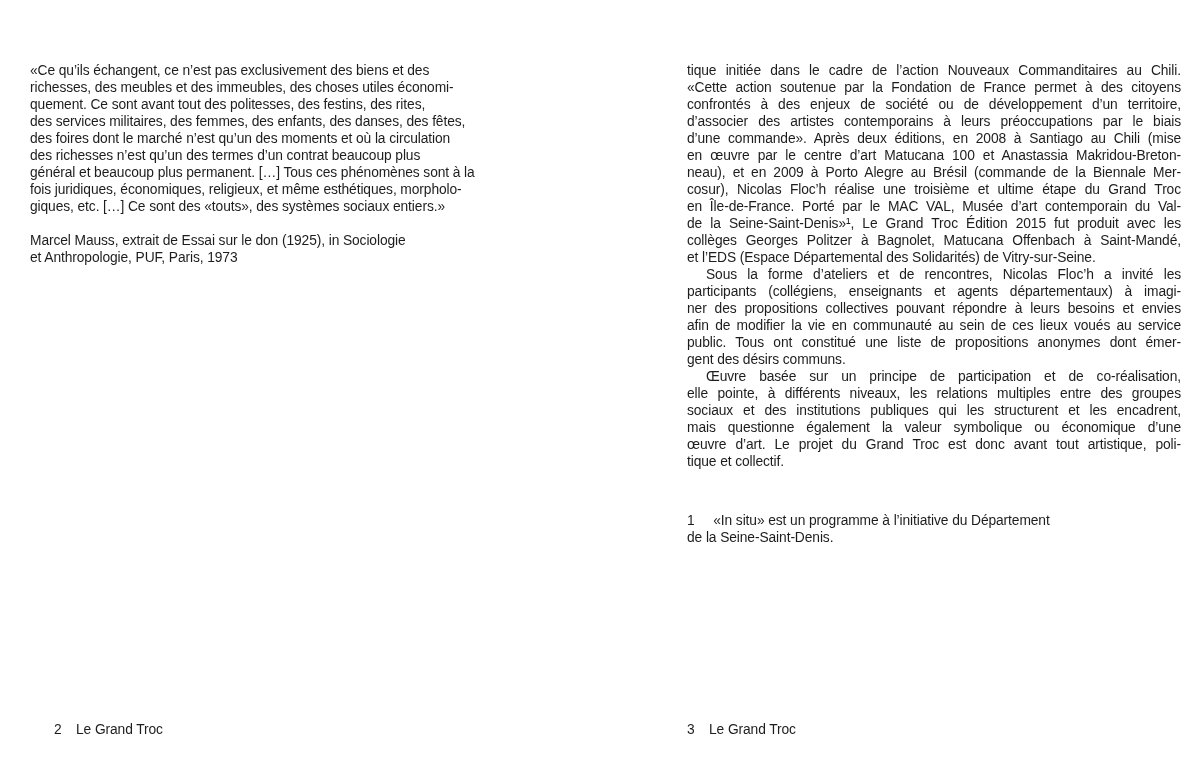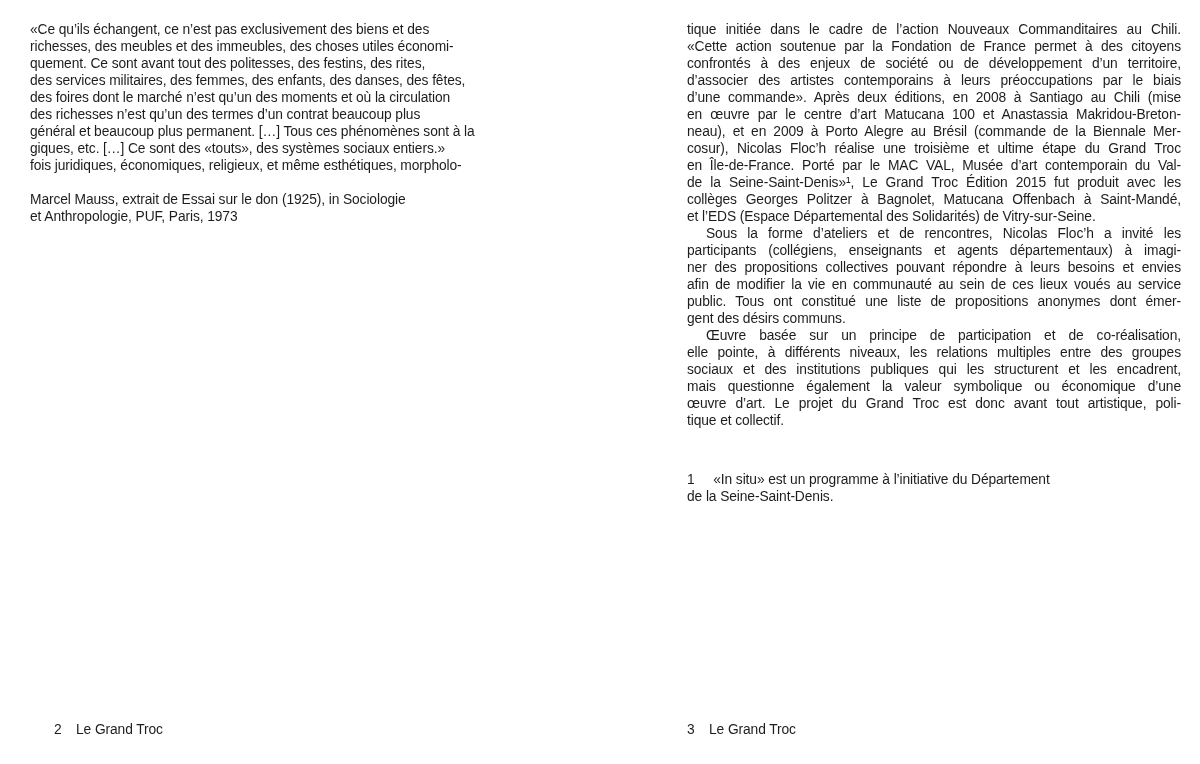--- a/index.html
+++ b/index.html
@@ -11,20 +11,21 @@
     position: relative;
     width: 1200px;
     height: 764px;
     background: #ffffff;
     font-family: "Liberation Sans", sans-serif;
     color: #1d1d1d;
     overflow: hidden;
   }
   .textcol {
     position: absolute;
+    margin-top: 41px;
   }
   .line {
     font-size: 13.8px;
     line-height: 17px;
     height: 17px;
     white-space: pre;
     letter-spacing: -0.1px;
   }
   
   .line.j {
@@ -61,22 +62,22 @@
   <section>
     <div class="textcol quote-block">
 
     <div class="line">«Ce qu’ils échangent, ce n’est pas exclusivement des biens et des</div>
         <div class="line">richesses, des meubles et des immeubles, des choses utiles économi-</div>
         <div class="line">quement. Ce sont avant tout des politesses, des festins, des rites,</div>
         <div class="line">des services militaires, des femmes, des enfants, des danses, des fêtes,</div>
         <div class="line">des foires dont le marché n’est qu’un des moments et où la circulation</div>
         <div class="line">des richesses n’est qu’un des termes d’un contrat beaucoup plus</div>
         <div class="line">général et beaucoup plus permanent. […] Tous ces phénomènes sont à la</div>
+        <div class="line">fois juridiques, économiques, religieux, et même esthétiques, morpholo-</div>
         <div class="line">giques, etc. […] Ce sont des «touts», des systèmes sociaux entiers.»</div>
-        <div class="line">fois juridiques, économiques, religieux, et même esthétiques, morpholo-</div>
       </div>
 
     <div class="textcol attribution">
 
     <div class="line">Marcel Mauss, extrait de Essai sur le don (1925), in Sociologie</div>
         <div class="line">et Anthropologie, PUF, Paris, 1973</div>
       </div>
 
     <footer class="folio-line folio-left">
       <span class="folio">2</span><span>Le Grand Troc</span>

